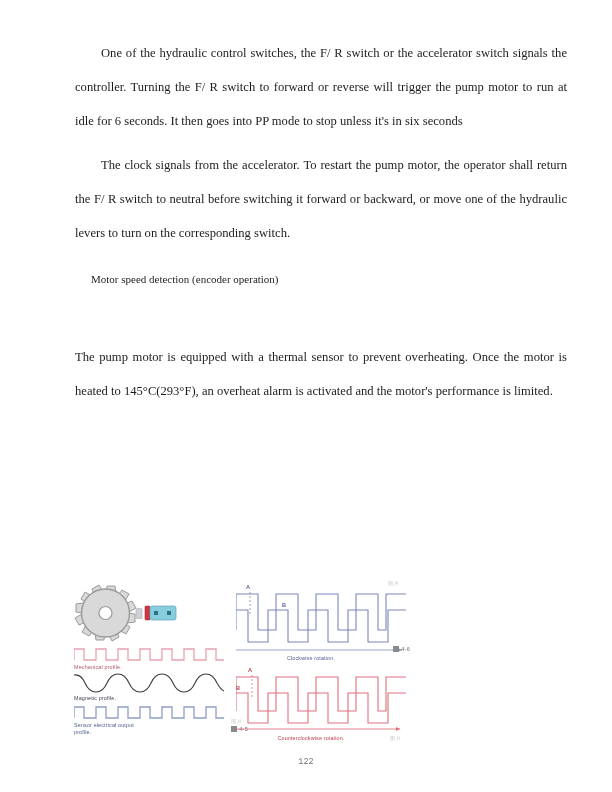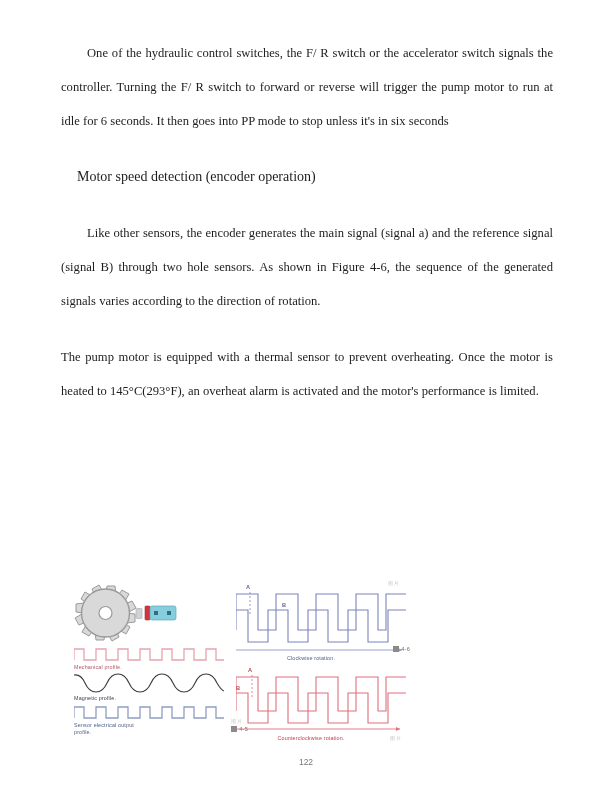--- a/index.html
+++ b/index.html
@@ -19,42 +19,42 @@
   .page {
     position: absolute;
     left: 0; top: 0;
     width: 612px;
     height: 792px;
     background: #fff;
   }
 
   .content {
     position: absolute;
-    left: 61px;
+    left: 75px;
     top: 36px;
     width: 492px;
   }
 
   p.body-text {
     margin: 0 0 0 0;
     font-size: 12.6px;
     line-height: 34px;
     text-align: justify;
     text-justify: inter-word;
     color: #1d1d1d;
   }
   p.body-text.indent {
     text-indent: 26px;
   }
   p.body-text.noindent {
     text-indent: 0;
   }
   p.heading-line {
     margin: 0;
-    font-size: 14px;
+    font-size: 11px;
     line-height: 34px;
     text-indent: 16px;
     color: #1d1d1d;
   }
   .gap-sm { height: 10px; }
   .gap-md { height: 12px; }
 
   
   .figures {
     position: absolute;
@@ -128,49 +128,49 @@
     align-items: center;
     white-space: nowrap;
   }
 
   .page-number {
     position: absolute;
     left: 0;
     top: 757px;
     width: 612px;
     text-align: center;
-    font-family: Liberation Sans, sans-serif;
+    font-family: Liberation Mono, monospace;
     font-size: 8.5px;
     color: #777;
   }
 
   svg { display: block; }
 </style>
 </head>
 <body>
 
 <div class="page">
 
   <div class="content">
 
     <p class="body-text indent">One of the hydraulic control switches, the F/ R switch or the accelerator switch signals the controller. Turning the F/ R switch to forward or reverse will trigger the pump motor to run at idle for 6 seconds. It then goes into PP mode to stop unless it's in six seconds</p>
 
     <div class="gap-sm"></div>
 
+    <p class="body-text indent">The clock signals from the accelerator. To restart the pump motor, the operator shall return the F/ R switch to neutral before switching it forward or backward, or move one of the hydraulic levers to turn on the corresponding switch.</p>
 
     <div class="gap-md"></div>
 
     <p class="heading-line">Motor speed detection (encoder operation)</p>
 
     <div class="gap-sm"></div>
 
 
     <div class="gap-md"></div>
 
-    <p class="body-text indent">Like other sensors, the encoder generates the main signal (signal a) and the reference signal (signal B) through two hole sensors. As shown in Figure 4-6, the sequence of the generated signals varies according to the direction of rotation.</p>
 
     <div class="gap-md"></div>
 
 
     <div class="gap-sm"></div>
 
     <p class="body-text noindent">The pump motor is equipped with a thermal sensor to prevent overheating. Once the motor is heated to 145°C(293°F), an overheat alarm is activated and the motor's performance is limited.</p>
 
   </div>
 

